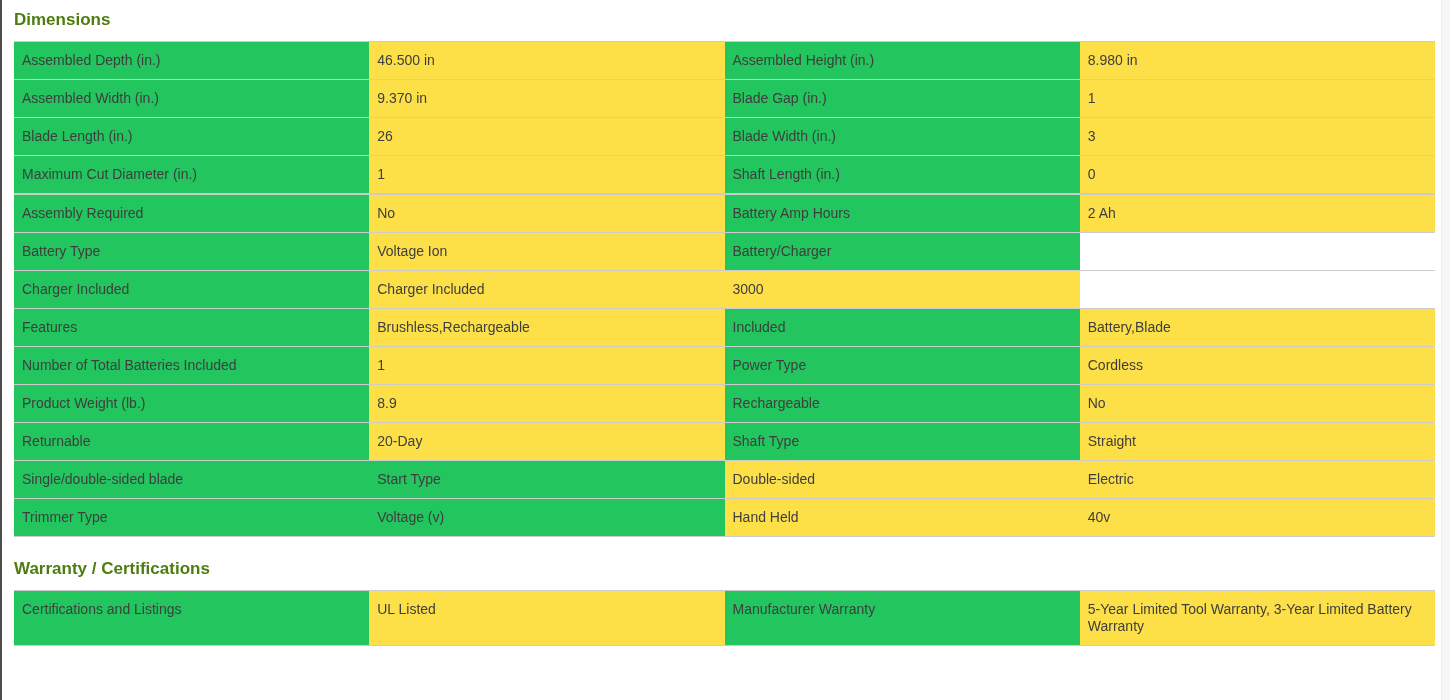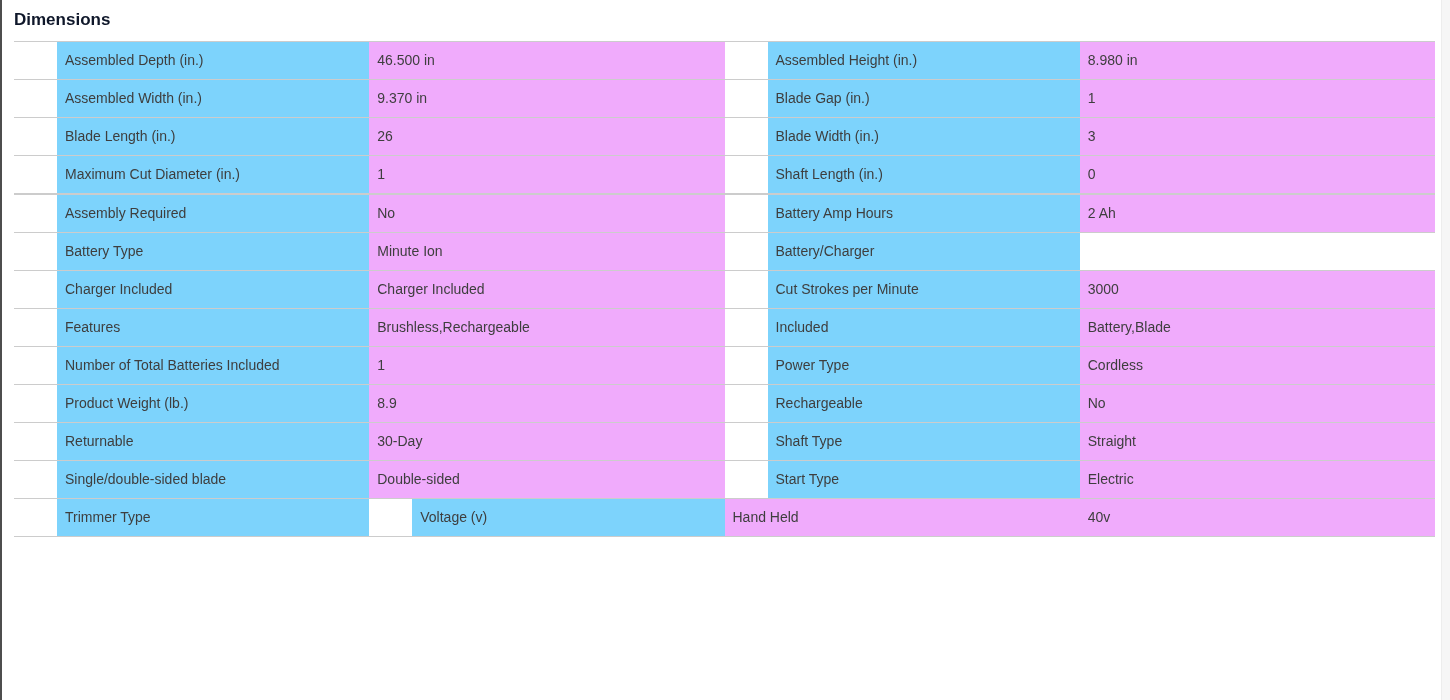--- a/index.html
+++ b/index.html
@@ -31,21 +31,21 @@
   }
   .content {
     position: absolute;
     left: 2px; top: 0; right: 9px;
     padding: 0 6px 0 12px;
   }
   .section-title {
     font-size: 17px;
     line-height: 20px;
     font-weight: 700;
-    color: #0f172a;
+    color: #4d7c0f;
     margin: 22px 0 11px 0;
   }
   .section:first-child .section-title {
     margin-top: 10px;
   }
   .spec-table {
     border-bottom: 1px solid #cccccc;
   }
   .spec-row {
     display: grid;
@@ -54,25 +54,24 @@
   }
   .cell {
     font-size: 14px;
     line-height: 17px;
     color: #3e3e3e;
     padding: 10px 10px 10px 8px;
     min-height: 17px;
     box-sizing: border-box;
   }
   .cell.label {
-    background: #7dd3fc;
-    margin-left: 43px;
+    background: #22c55e;
   }
   .cell.value {
-    background: #f0abfc;
+    background: #fde047;
   }
 </style>
 </head>
 <body>
 
 <div class="page">
   <div class="left-edge"></div>
 
   <div class="content">
     <div class="section">
@@ -108,27 +107,26 @@
     <div class="section">
       <div class="spec-table">
           <div class="spec-row">
             <div class="cell label">Assembly Required</div>
             <div class="cell value">No</div>
             <div class="cell label">Battery Amp Hours</div>
             <div class="cell value">2 Ah</div>
           </div>
           <div class="spec-row">
             <div class="cell label">Battery Type</div>
-            <div class="cell value">Minute Ion</div>
+            <div class="cell value">Voltage Ion</div>
             <div class="cell label">Battery/Charger</div>
           </div>
           <div class="spec-row">
             <div class="cell label">Charger Included</div>
             <div class="cell value">Charger Included</div>
-            <div class="cell label">Cut Strokes per Minute</div>
             <div class="cell value">3000</div>
           </div>
           <div class="spec-row">
             <div class="cell label">Features</div>
             <div class="cell value">Brushless,Rechargeable</div>
             <div class="cell label">Included</div>
             <div class="cell value">Battery,Blade</div>
           </div>
           <div class="spec-row">
             <div class="cell label">Number of Total Batteries Included</div>
@@ -137,35 +135,46 @@
             <div class="cell value">Cordless</div>
           </div>
           <div class="spec-row">
             <div class="cell label">Product Weight (lb.)</div>
             <div class="cell value">8.9</div>
             <div class="cell label">Rechargeable</div>
             <div class="cell value">No</div>
           </div>
           <div class="spec-row">
             <div class="cell label">Returnable</div>
-            <div class="cell value">30-Day</div>
+            <div class="cell value">20-Day</div>
             <div class="cell label">Shaft Type</div>
             <div class="cell value">Straight</div>
           </div>
           <div class="spec-row">
             <div class="cell label">Single/double-sided blade</div>
+            <div class="cell label">Start Type</div>
             <div class="cell value">Double-sided</div>
-            <div class="cell label">Start Type</div>
             <div class="cell value">Electric</div>
           </div>
           <div class="spec-row">
             <div class="cell label">Trimmer Type</div>
             <div class="cell label">Voltage (v)</div>
             <div class="cell value">Hand Held</div>
             <div class="cell value">40v</div>
           </div>
         </div>
     </div>
 
+    <div class="section">
+      <h2 class="section-title">Warranty / Certifications</h2>
+      <div class="spec-table">
+          <div class="spec-row">
+            <div class="cell label">Certifications and Listings</div>
+            <div class="cell value">UL Listed</div>
+            <div class="cell label">Manufacturer Warranty</div>
+            <div class="cell value">5-Year Limited Tool Warranty, 3-Year Limited Battery Warranty</div>
+          </div>
+        </div>
+    </div>
   </div>
 
   <div class="scrollbar-track"></div>
 </div>
 
 </body></html>

